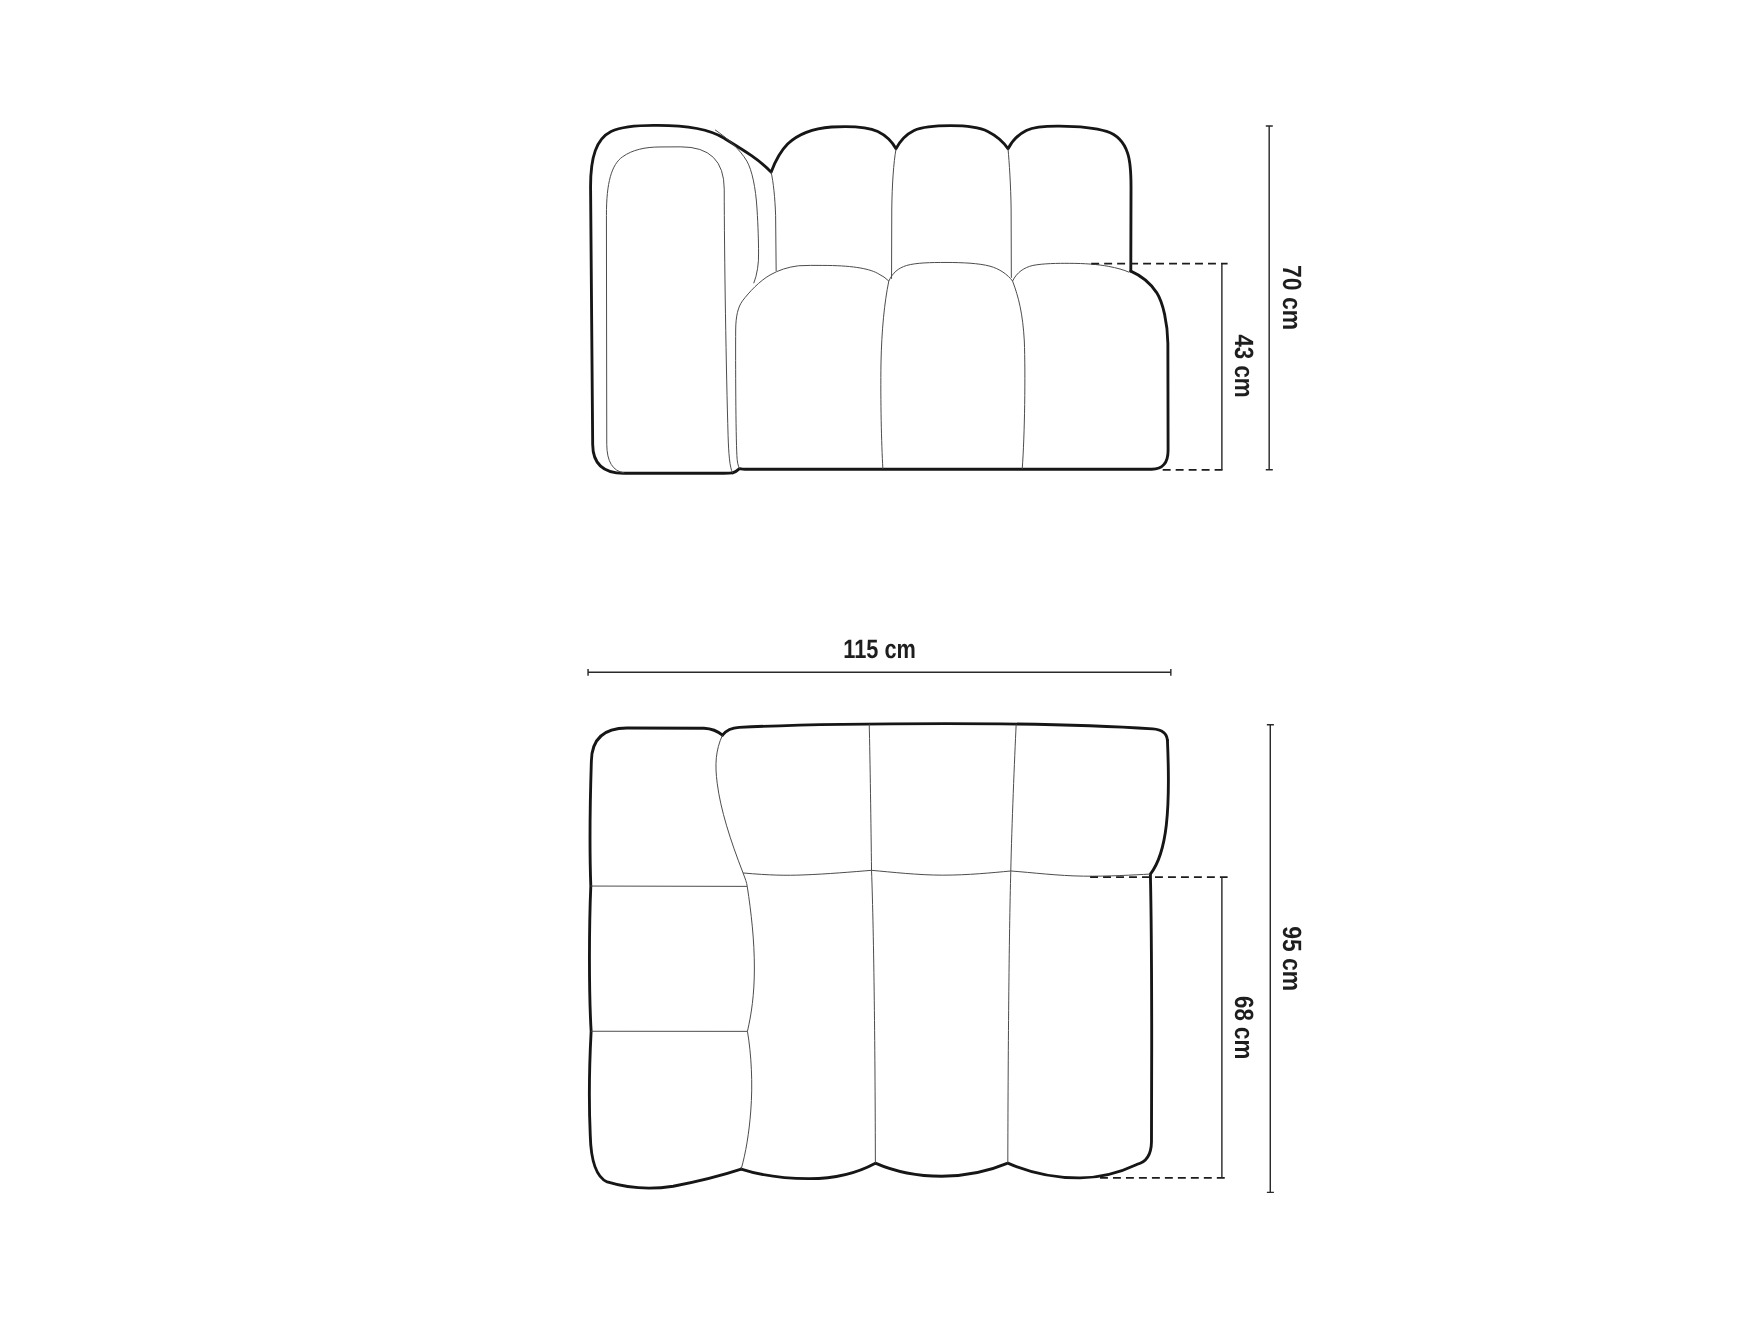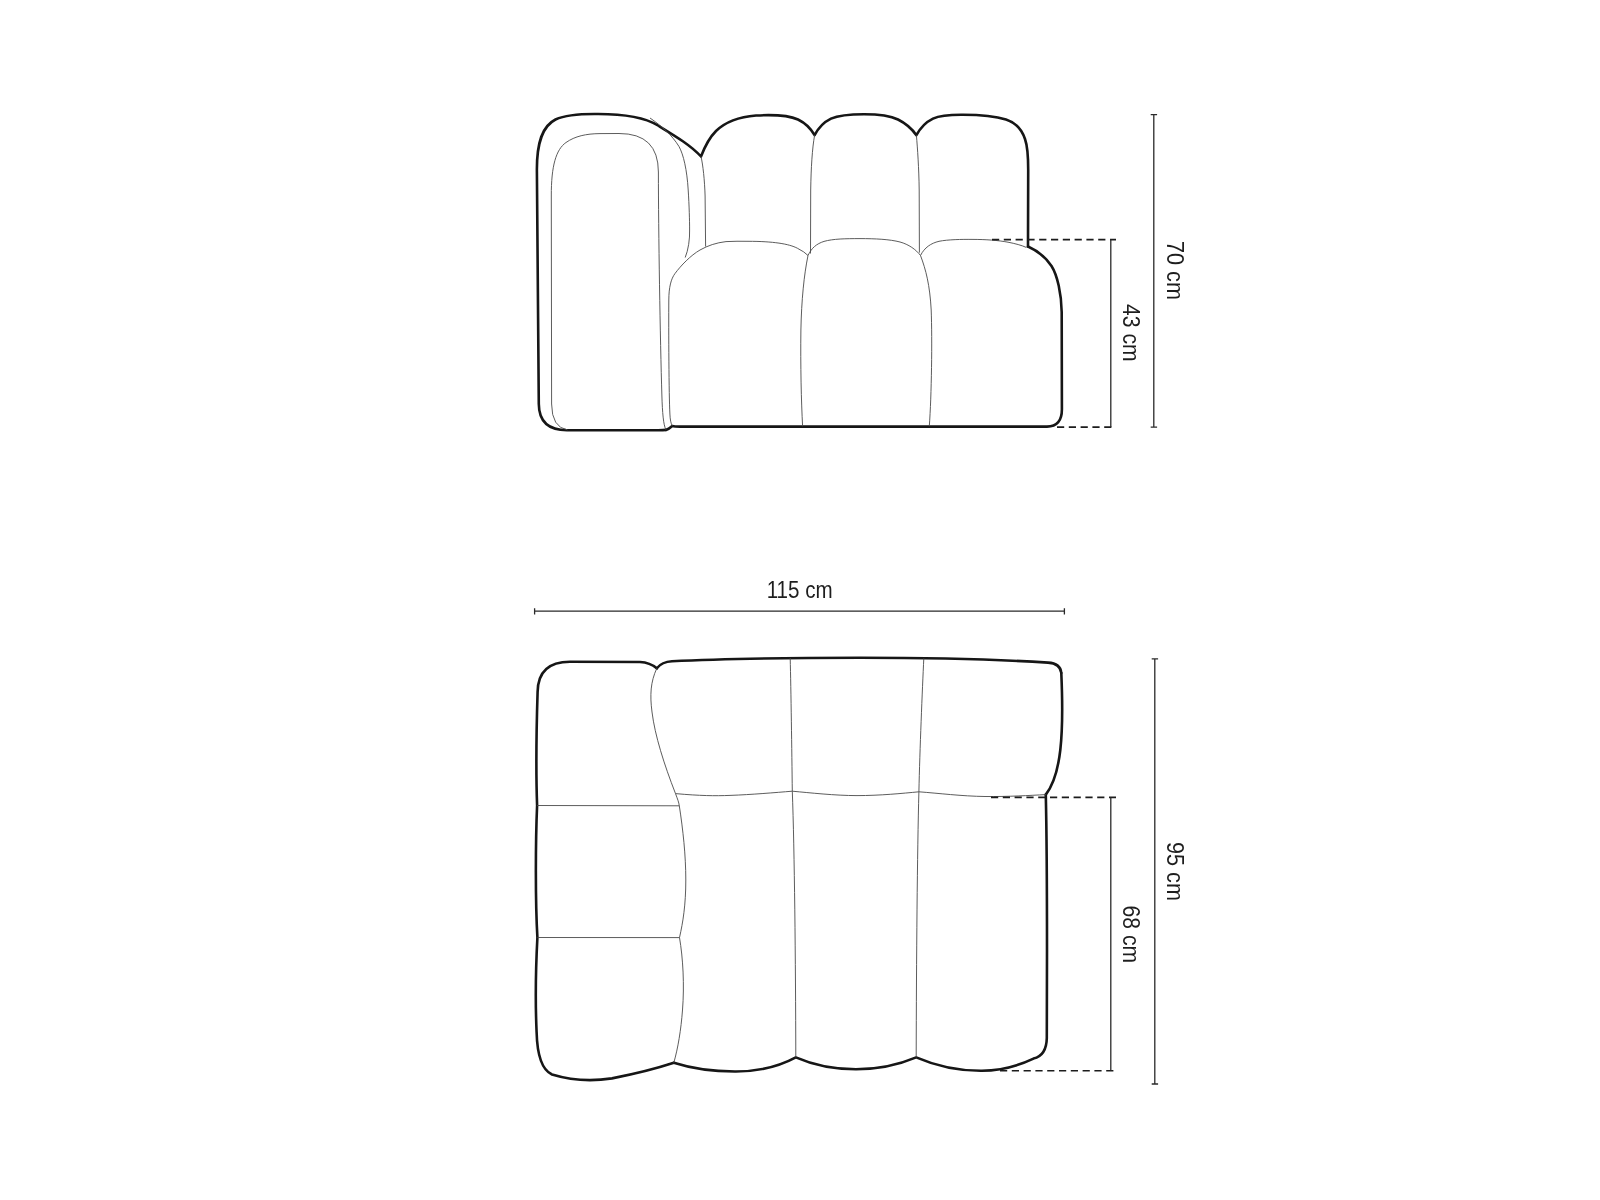--- a/index.html
+++ b/index.html
@@ -1,16 +1,16 @@
 <!DOCTYPE html>
 <html><head>
 <meta charset="utf-8">
 <style>
   html,body{margin:0;padding:0;background:#ffffff;}
-  .page{width:1600px;height:1200px;position:relative;background:#ffffff;overflow:hidden;}
+  .page{width:1600px;height:1200px;position:relative;background:#ffffff;overflow:hidden;font-weight:bold;}
   svg{display:block;}
   text{font-family:"Liberation Sans",sans-serif;fill:#1e1e1e;}
 </style>
 </head>
 <body>
 <div class="page">
 <svg width="1600" height="1200" viewBox="0 0 1600 1200" fill="none">
 
 <g stroke="#161616" stroke-width="2.6" stroke-linejoin="round" stroke-linecap="round" fill="none">
 

